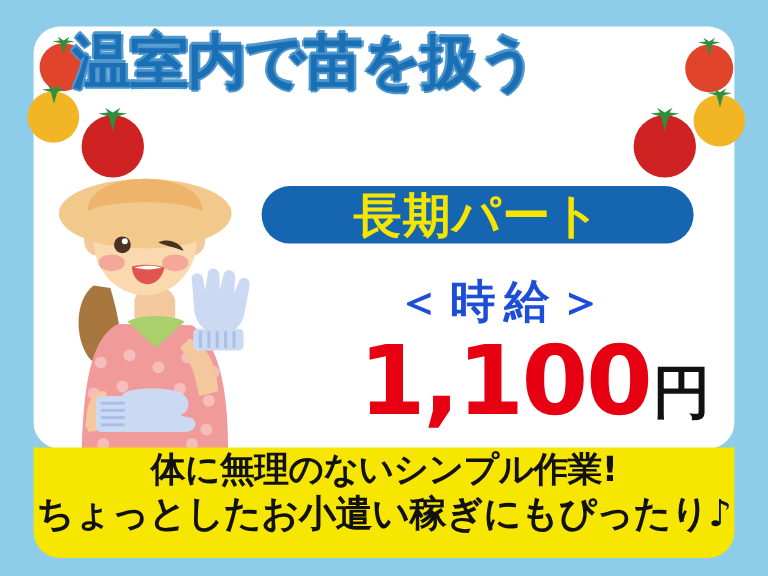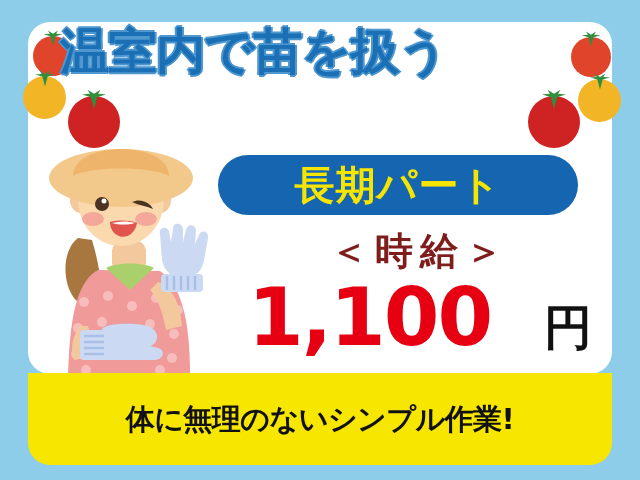--- a/index.html
+++ b/index.html
@@ -55,21 +55,21 @@
     top: 84px;
     font-size: 49px;
     line-height: 52px;
   }
   
   #badge {
     position: absolute;
     left: 218px;
     top: 155px;
     width: 360px;
-    height: 60px;
+    height: 48px;
     background: #1565b0;
     border-radius: 30px;
     display: flex;
     align-items: center;
     justify-content: center;
   }
   #badge-label {
     color: #f5e500;
     font-family: "DejaVu Sans", sans-serif;
     font-weight: bold;
@@ -77,35 +77,35 @@
     letter-spacing: 1px;
     white-space: nowrap;
   }
   
   #wage-caption {
     position: absolute;
     left: 250px;
     top: 226px;
     width: 340px;
     text-align: center;
-    color: #7f1d1d;
+    color: #1d4ed8;
     font-family: "DejaVu Sans", sans-serif;
     font-weight: bold;
     font-size: 38px;
     letter-spacing: 7px;
     white-space: nowrap;
   }
   #wage-row {
     position: absolute;
     left: 248px;
     top: 278px;
     width: 344px;
     display: flex;
     align-items: flex-end;
-    justify-content: space-between;
+    justify-content: flex-end;
     white-space: nowrap;
   }
   #wage-amount {
     color: #e60012;
     font-family: "DejaVu Sans", sans-serif;
     font-weight: bold;
     font-size: 80px;
     line-height: 80px;
     letter-spacing: -2px;
   }
@@ -122,21 +122,21 @@
     position: absolute;
     left: 28px;
     top: 373px;
     width: 584px;
     height: 92px;
     background: #f7e600;
     border-radius: 0 0 22px 22px;
     display: flex;
     flex-direction: column;
     align-items: center;
-    justify-content: center;
+    justify-content: flex-start;
   }
   .footer-line {
     color: #111111;
     font-family: "DejaVu Sans", sans-serif;
     font-weight: bold;
     white-space: nowrap;
     letter-spacing: -0.5px;
   }
   #footer-line-1 { font-size: 29px; line-height: 36px; }
   #footer-line-2 { font-size: 31px; line-height: 38px; }
@@ -296,15 +296,16 @@
   </div>
 
   <div id="wage-caption">＜時給＞</div>
   <div id="wage-row">
     <span id="wage-amount">1,100</span>
     <span id="wage-unit">円</span>
   </div>
 
   <div id="footer">
     <div class="footer-line" id="footer-line-1">体に無理のないシンプル作業!</div>
+    <div class="footer-line" id="footer-line-2">ちょっとしたお小遣い稼ぎにもぴったり♪</div>
   </div>
 
 </div>
 
 </body></html>

